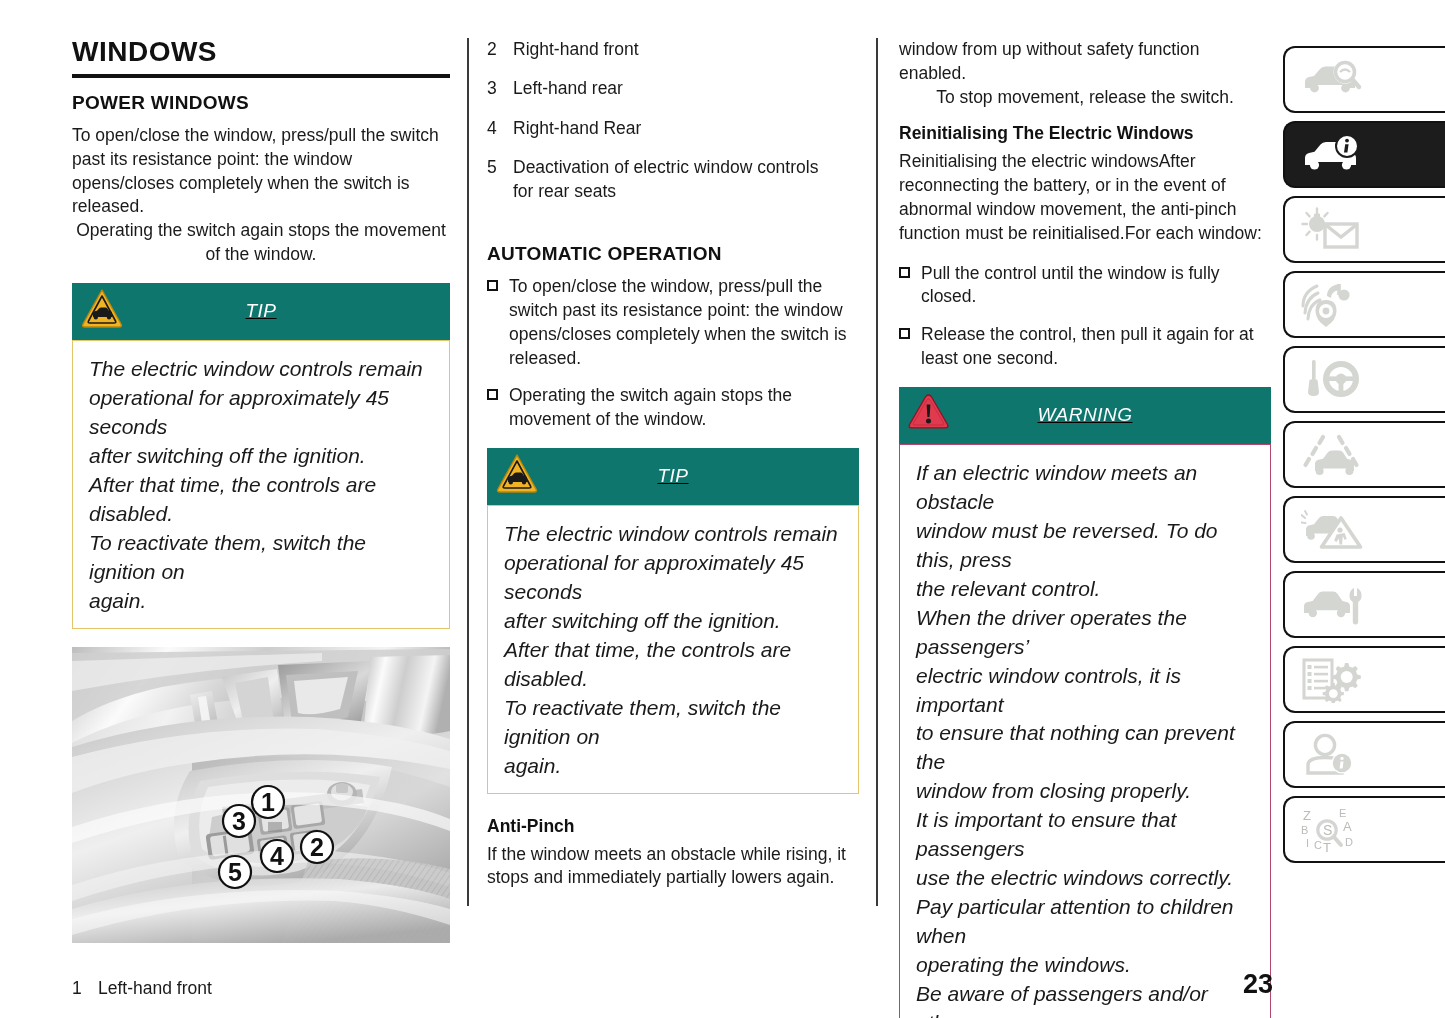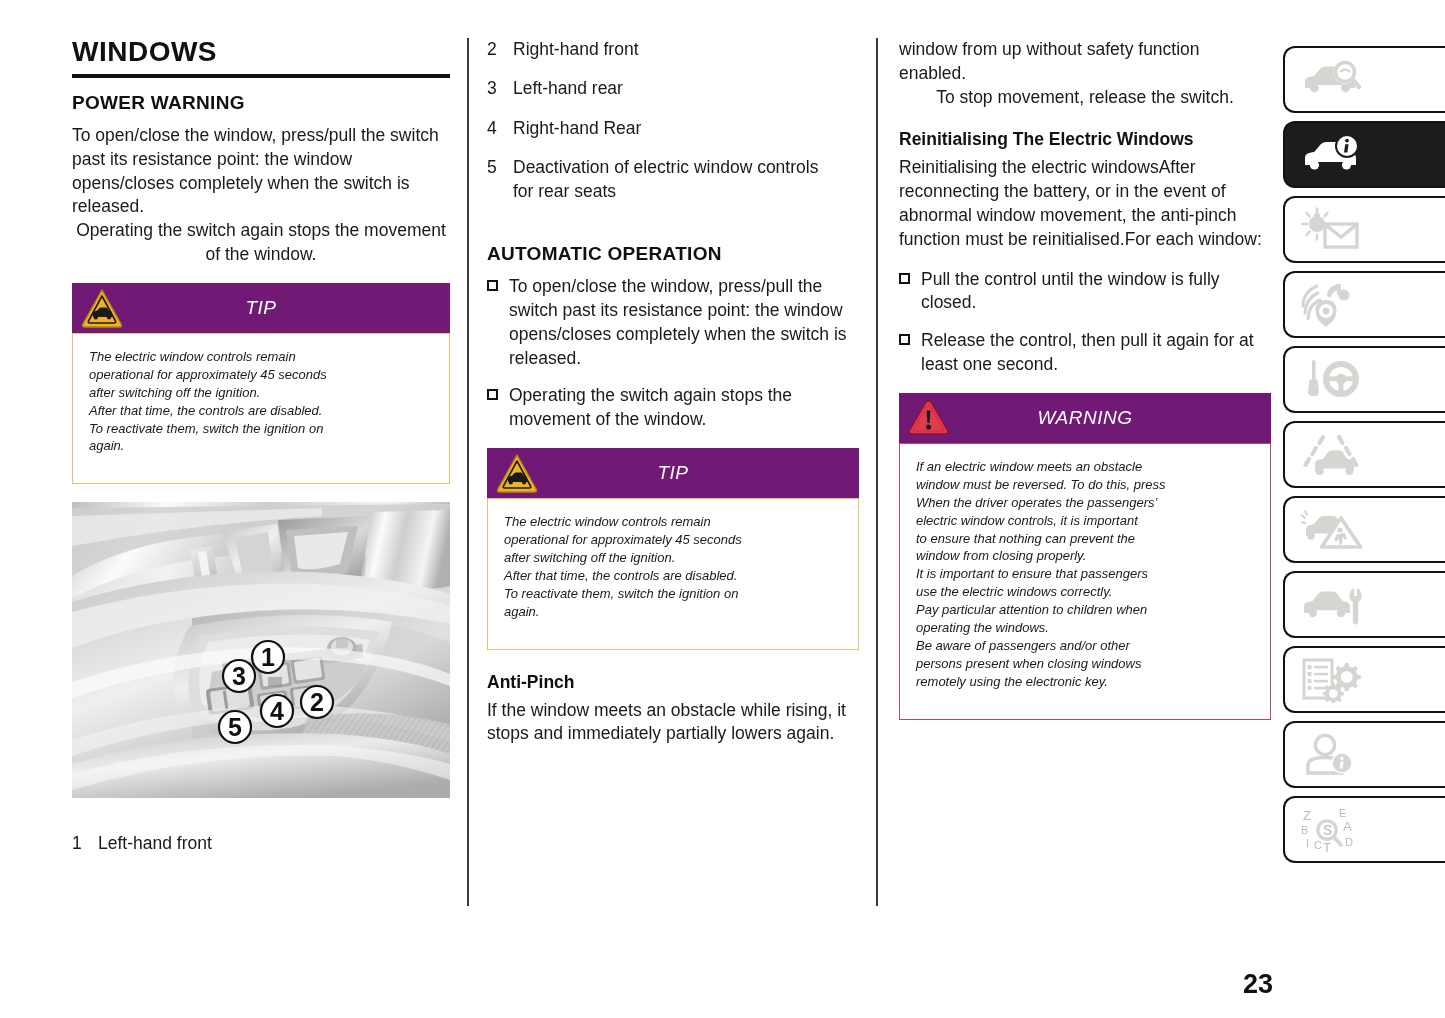--- a/index.html
+++ b/index.html
@@ -52,21 +52,21 @@
     font-size: 19px;
     font-weight: 800;
     letter-spacing: 0.3px;
     color: #111;
     margin-bottom: 10px;
   }
   h3.minor-title {
     font-size: 17.5px;
     font-weight: 700;
     color: #111;
-    margin-top: 20px;
+    margin-top: 14px;
     margin-bottom: 6px;
   }
 
   p.body-text {
     font-size: 17.5px;
     line-height: 1.36;
     color: #1a1a1a;
   }
   p.body-text + p.body-text { margin-top: 0; text-align: center; }
 
@@ -105,44 +105,45 @@
     border: 2.5px solid #111;
     background: #fff;
   }
   .bullet-text { flex: 1; }
 
   
   .callout { margin: 16px 0 0 0; }
 
   .callout-head {
     position: relative;
-    background: #701a75;
-    height: 50px;
+    background: #0f766e;
+    height: 57px;
     display: flex;
     align-items: center;
     justify-content: center;
+    text-decoration: underline;
   }
   .callout-head .label {
     font-size: 19px;
     font-style: italic;
     color: #ffffff;
     letter-spacing: 0.5px;
   }
   .callout-icon {
     position: absolute;
     left: 8px;
     top: 4px;
     width: 44px;
     height: 42px;
   }
 
   .callout-body {
     border: 1.5px solid #e3c56a;
-    padding: 14px 16px 28px 16px;
-    font-size: 13px;
+    padding: 14px 16px 12px 16px;
+    font-size: 21px;
     font-style: italic;
     line-height: 1.38;
     color: #1a1a1a;
   }
   .callout-body.warning-body { border-color: #b2486b; }
   .callout-body .ln { display: block; }
 
   
   .figure { margin-top: 18px; }
   .fig-img {
@@ -197,21 +198,21 @@
 <div class="page">
 
   <div class="divider div-1"></div>
   <div class="divider div-2"></div>
 
   <div class="col col-1">
 
     <h1 class="section-title">WINDOWS</h1>
     <div class="title-rule"></div>
 
-    <h2 class="sub-title">POWER WARNING</h2>
+    <h2 class="sub-title">POWER WINDOWS</h2>
 
     <p class="body-text">To open/close the window, press/pull the switch past its resistance point: the window opens/closes completely when the switch is released.</p>
     <p class="body-text">Operating the switch again stops the movement of the window.</p>
 
     <div class="callout">
       <div class="callout-head">
         <span class="callout-icon">
           <svg width="44" height="42" viewBox="0 0 44 42">
             <path d="M22 3 L41 37 Q42.5 40 39 40 L5 40 Q1.5 40 3 37 Z" fill="#f0b323" stroke="#b8860b" stroke-width="1.4" stroke-linejoin="round"></path>
             <path d="M22 9 L35.5 34 Q36.5 36 34 36 L10 36 Q7.5 36 8.5 34 Z" fill="none" stroke="#1a1a1a" stroke-width="1.6" stroke-linejoin="round"></path>
@@ -433,20 +434,21 @@
             <path d="M21.5 8 Q22.6 8 23.2 9.2 L36.6 32.2 Q37.5 34 35.2 34 L7.8 34 Q5.5 34 6.4 32.2 L19.8 9.2 Q20.4 8 21.5 8 Z" fill="none" stroke="#c02038" stroke-width="0.9" opacity="0.7"></path>
             <path d="M19.6 13.5 L23.4 13.5 L22.6 26 L20.4 26 Z" fill="#1a1a1a"></path>
             <circle cx="21.5" cy="30" r="2.5" fill="#1a1a1a"></circle>
           </svg>
         </span>
         <span class="label">WARNING</span>
       </div>
       <div class="callout-body warning-body">
         <span class="ln">If an electric window meets an obstacle</span>
         <span class="ln">window must be reversed. To do this, press</span>
+        <span class="ln">the relevant control.</span>
         <span class="ln">When the driver operates the passengers’</span>
         <span class="ln">electric window controls, it is important</span>
         <span class="ln">to ensure that nothing can prevent the</span>
         <span class="ln">window from closing properly.</span>
         <span class="ln">It is important to ensure that passengers</span>
         <span class="ln">use the electric windows correctly.</span>
         <span class="ln">Pay particular attention to children when</span>
         <span class="ln">operating the windows.</span>
         <span class="ln">Be aware of passengers and/or other</span>
         <span class="ln">persons present when closing windows</span>

